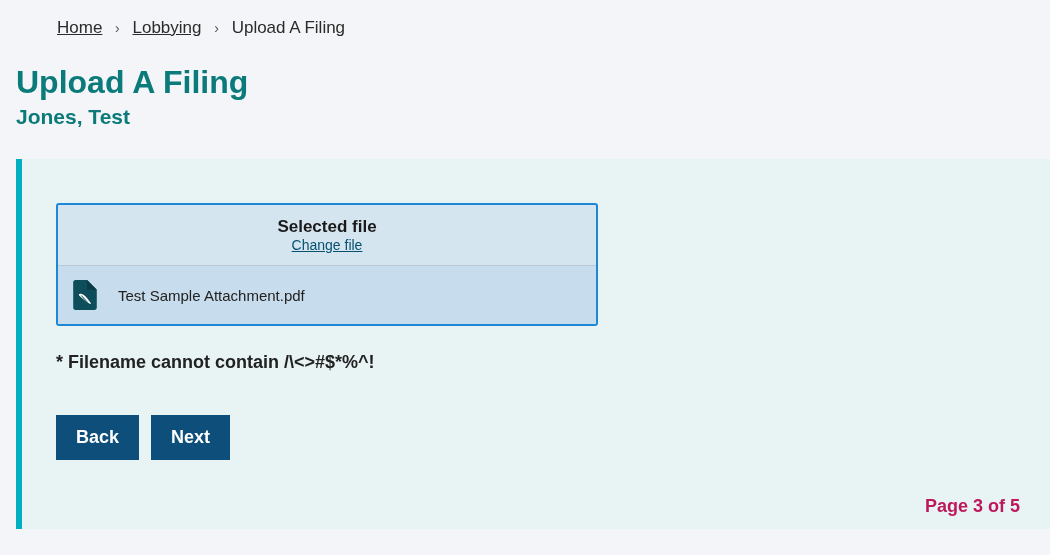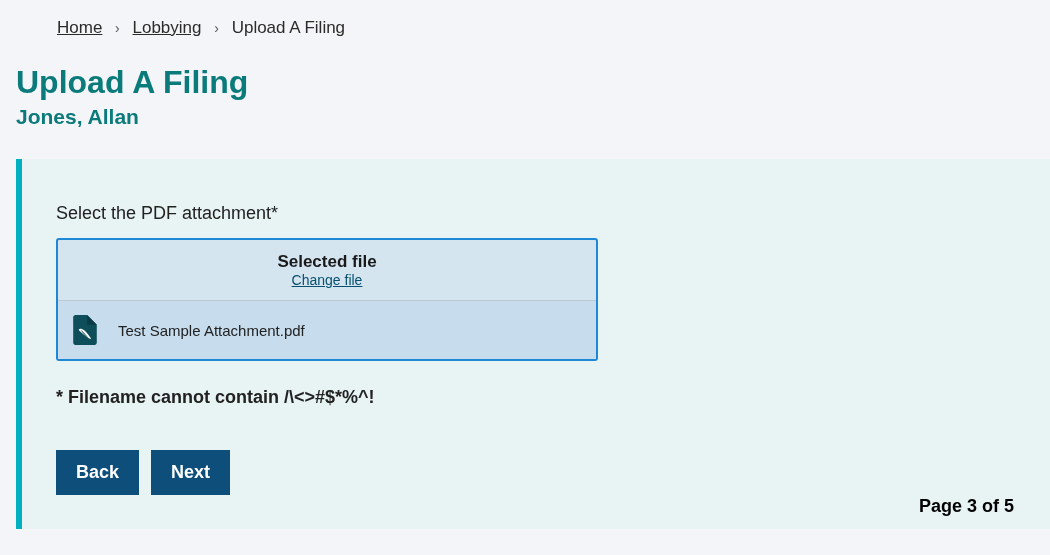--- a/index.html
+++ b/index.html
@@ -107,43 +107,42 @@
       color: #fff;
       border: none;
       font-size: 18px;
       font-weight: 700;
       padding: 12px 20px;
       cursor: pointer;
       font-family: inherit;
     }
     .page-counter {
       position: absolute;
-      right: 36px;
+      right: 30px;
       bottom: 12px;
       font-size: 18px;
       font-weight: 700;
-      color: #000000;
+      color: #be185d;
     }
   </style>
 </head>
 <body>
 
 <nav class="breadcrumb">
   <a href="#">Home</a>
   <span class="sep">›</span>
   <a href="#">Lobbying</a>
   <span class="sep">›</span>
   <span class="current">Upload A Filing</span>
 </nav>
 
 <h1 class="page-title">Upload A Filing</h1>
-<h2 class="subtitle">Jones, Allan</h2>
+<h2 class="subtitle">Jones, Test</h2>
 
 <div class="panel">
-  <div class="field-label">Select the PDF attachment*</div>
 
   <div class="file-box">
     <div class="file-box-header">
       <span class="title">Selected file</span>
       <span class="change">Change file</span>
     </div>
     <div class="file-row">
       <span class="file-icon">
         <svg viewBox="0 0 24 28">
           <path fill="#0d4e5a" d="M14 0 H3 C2 0 1 1 1 2 V26 C1 27 2 28 3 28 H21 C22 28 23 27 23 26 V9 Z"></path>

